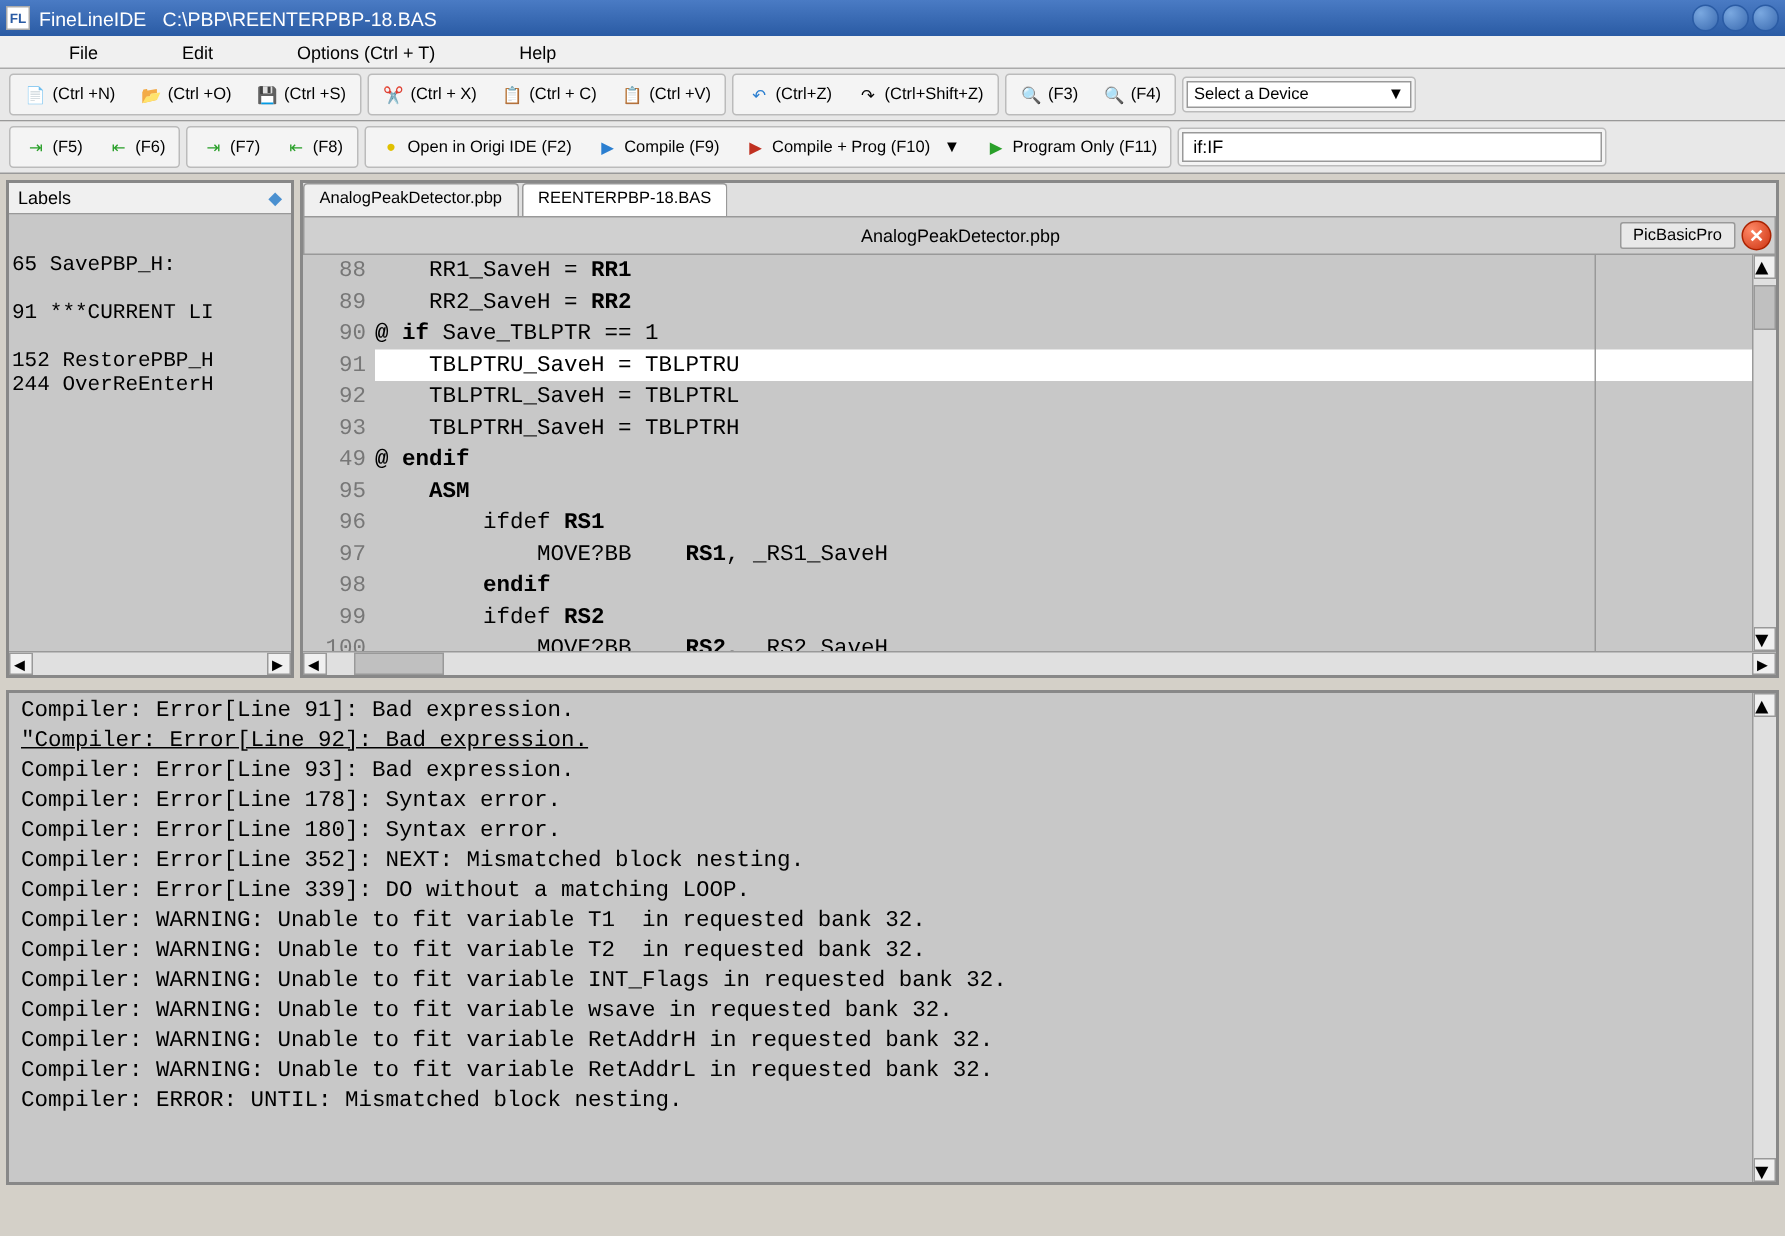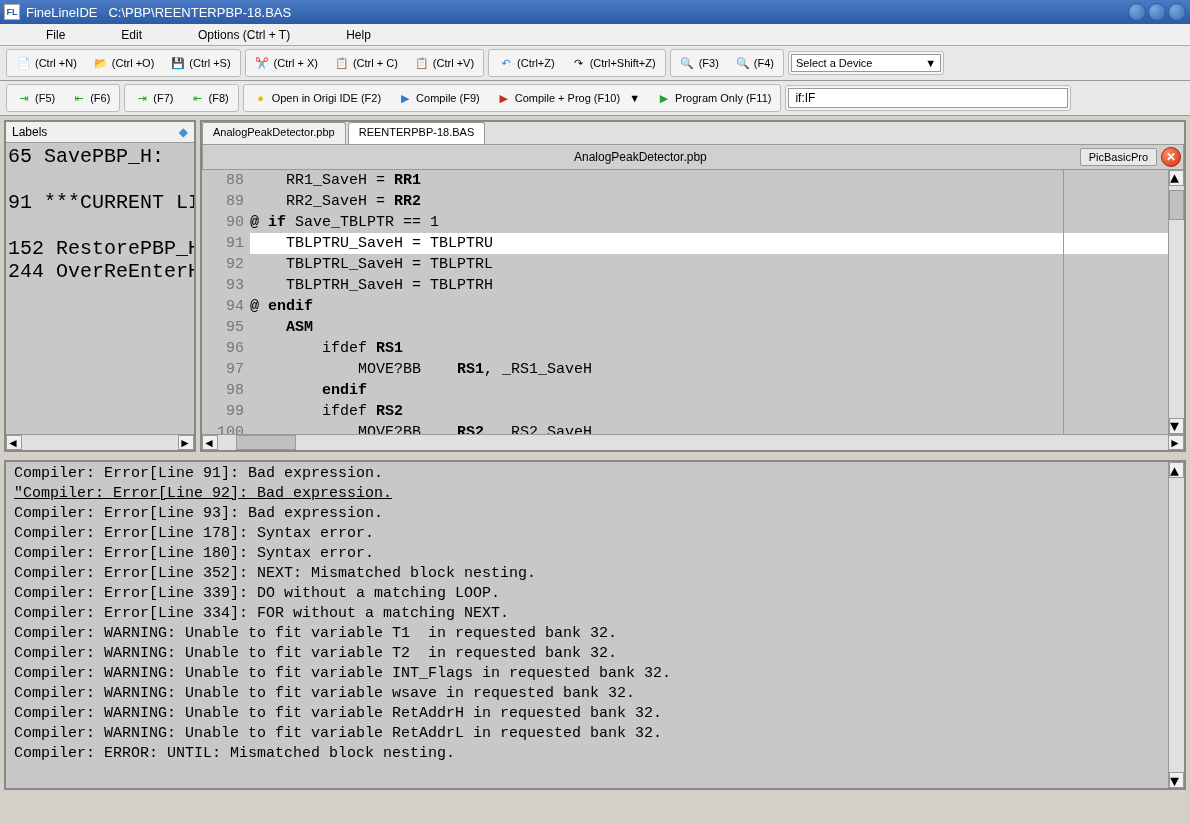--- a/index.html
+++ b/index.html
@@ -17,21 +17,21 @@
 .toolbar { background: #e8e8e8; border-bottom: 1px solid #999; padding: 3px 6px; display: flex; align-items: center; gap: 4px; flex-wrap: wrap; }
 .tb-group { display: inline-flex; align-items: center; border: 1px solid #bbb; border-radius: 3px; padding: 2px; gap: 2px; background: #f4f4f4; }
 .tb-btn { display: inline-flex; align-items: center; gap: 3px; padding: 2px 6px; border: 1px solid transparent; border-radius: 2px; cursor: pointer; font-size: 11px; background: transparent; }
 .tb-icon { width: 16px; height: 16px; display: inline-flex; align-items: center; justify-content: center; }
 .device-select { border: 1px solid #999; padding: 2px 4px; font-size: 11px; width: 150px; display: flex; align-items: center; justify-content: space-between; background: #fff; }
 .if-box { border: 1px solid #999; padding: 2px 6px; font-size: 12px; background: #fff; min-width: 280px; }
 
 .main { display: flex; height: 340px; padding: 4px; gap: 4px; }
 .sidebar { width: 192px; border: 2px solid #888; background: #c8c8c8; display: flex; flex-direction: column; }
 .sidebar-head { background: #f0f0f0; border-bottom: 1px solid #999; padding: 3px 6px; display: flex; align-items: center; justify-content: space-between; font-size: 12px; }
-.sidebar-body { flex: 1; font-family: 'Courier New', monospace; font-size: 20px; padding: 2px; overflow: hidden; background: #c8c8c8; }
+.sidebar-body { flex: 1; font-family: 'Courier New', monospace; font-size: 14px; padding: 2px; overflow: hidden; background: #c8c8c8; margin-top: 24px; }
 .sidebar-body div { white-space: pre; }
 .sb-scroll { height: 16px; background: #e0e0e0; border-top: 1px solid #999; display: flex; }
 .sb-scroll-btn { width: 16px; border: 1px solid #999; background: #f0f0f0; }
 .sb-scroll-track { flex: 1; }
 
 .editor-area { flex: 1; display: flex; flex-direction: column; border: 2px solid #888; }
 .tabs { display: flex; background: #e0e0e0; height: 22px; }
 .tab { padding: 3px 10px; border: 1px solid #999; border-bottom: none; background: #f0f0f0; font-size: 11px; border-radius: 3px 3px 0 0; margin-right: 2px; cursor: pointer; }
 .tab.active { background: #fff; }
 .editor-title { background: #d0d0d0; display: flex; align-items: center; border: 1px solid #999; }
@@ -217,21 +217,21 @@
       <div class="close-btn">✕</div>
     </div>
     <div class="code-area">
       <div class="gutter" id="gutter">
           <div>88</div>
           <div>89</div>
           <div>90</div>
           <div>91</div>
           <div>92</div>
           <div>93</div>
-          <div>94</div>
+          <div>49</div>
           <div>95</div>
           <div>96</div>
           <div>97</div>
           <div>98</div>
           <div>99</div>
           <div>100</div>
         </div>
       <div class="code" id="codelines">
           <div><span>    RR1_SaveH = </span><span class="kw">RR1</span><span></span></div>
           <div><span>    RR2_SaveH = </span><span class="kw">RR2</span><span></span></div>
@@ -264,21 +264,20 @@
 </div>
 
 <div class="output" id="output">
   <div>Compiler: Error[Line 91]: Bad expression.</div>
     <div class="underline">"Compiler: Error[Line 92]: Bad expression.</div>
     <div>Compiler: Error[Line 93]: Bad expression.</div>
     <div>Compiler: Error[Line 178]: Syntax error.</div>
     <div>Compiler: Error[Line 180]: Syntax error.</div>
     <div>Compiler: Error[Line 352]: NEXT: Mismatched block nesting.</div>
     <div>Compiler: Error[Line 339]: DO without a matching LOOP.</div>
-    <div>Compiler: Error[Line 334]: FOR without a matching NEXT.</div>
     <div>Compiler: WARNING: Unable to fit variable T1  in requested bank 32.</div>
     <div>Compiler: WARNING: Unable to fit variable T2  in requested bank 32.</div>
     <div>Compiler: WARNING: Unable to fit variable INT_Flags in requested bank 32.</div>
     <div>Compiler: WARNING: Unable to fit variable wsave in requested bank 32.</div>
     <div>Compiler: WARNING: Unable to fit variable RetAddrH in requested bank 32.</div>
     <div>Compiler: WARNING: Unable to fit variable RetAddrL in requested bank 32.</div>
     <div>Compiler: ERROR: UNTIL: Mismatched block nesting.</div>
     <div class="out-scroll">
     <div class="out-scroll-btn" style="top:0;">▲</div>
     <div class="out-scroll-btn" style="bottom:0;">▼</div>

